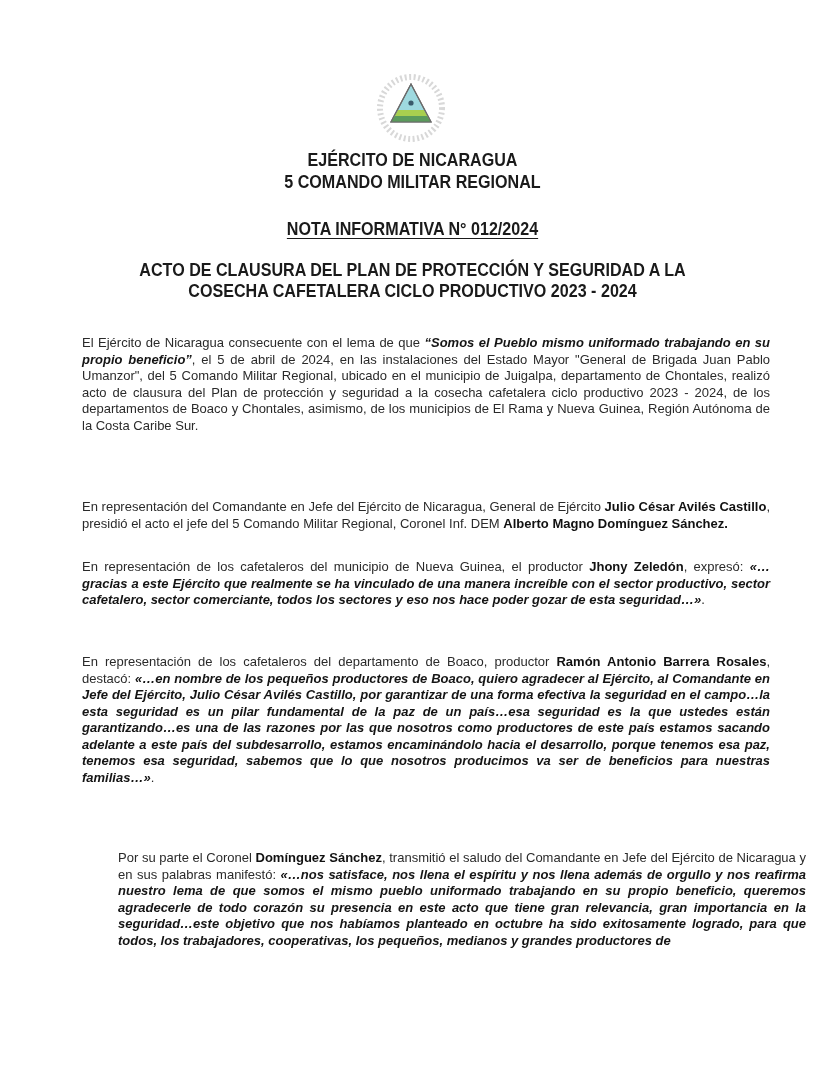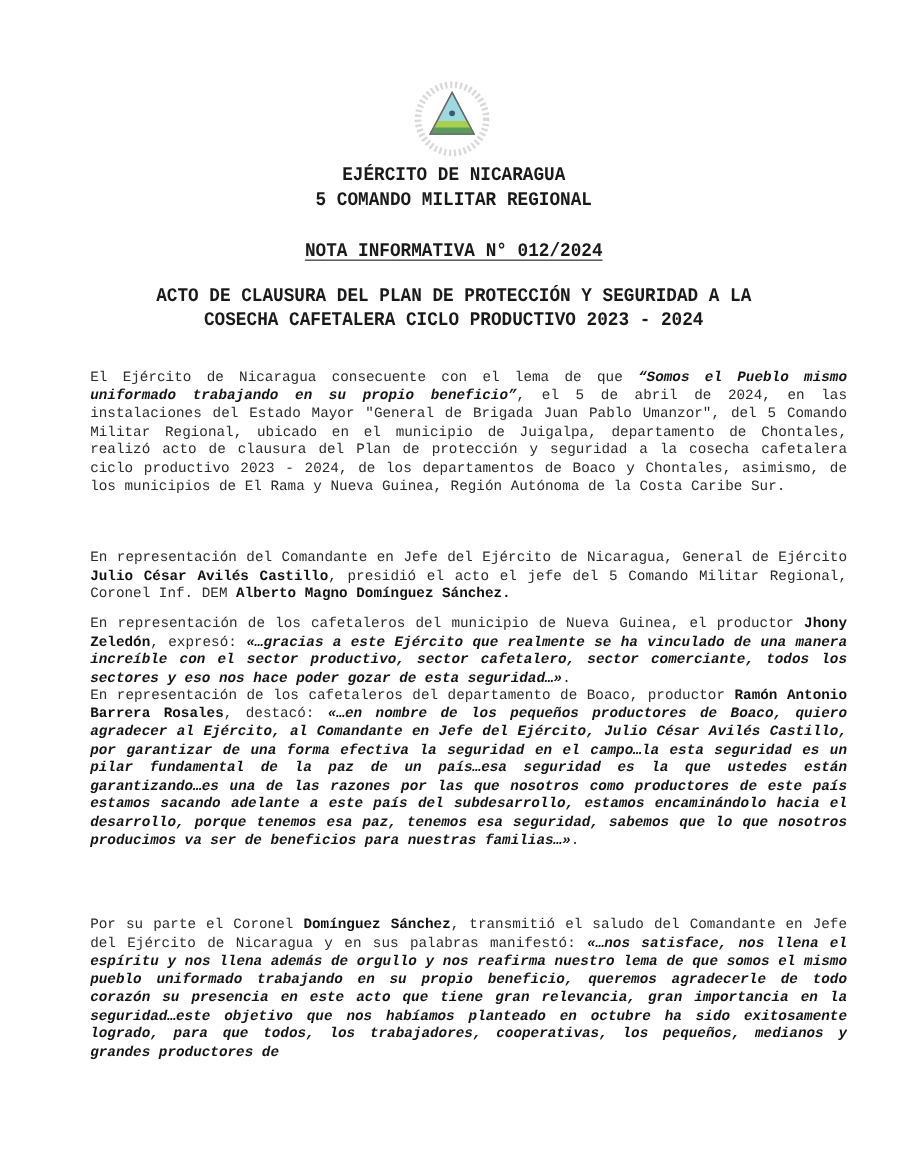--- a/index.html
+++ b/index.html
@@ -14,21 +14,20 @@
       position: relative;
       font-family: "Liberation Sans", sans-serif;
       color: #1f1f1f;
     }
     .page {
       position: absolute;
       left: 0; top: 0;
       width: 825px;
       height: 1068px;
       background: #ffffff;
-      font-family: Liberation Mono, monospace;
     }
     .emblem {
       position: absolute;
       left: 373px;
       top: 72px;
       width: 76px;
       height: 72px;
     }
     .header {
       position: absolute;
@@ -75,22 +74,22 @@
     }
     .body-text b { color: #111; }
     .body-text i.q {
       font-weight: bold;
       font-style: italic;
       color: #151515;
     }
     .p1 { top: 322px; }
     .p2 { top: 466px; margin-top: 33px; }
     .p3 { top: 546px; }
-    .p4 { top: 611px; }
-    .p5 { top: 820px; }
+    .p4 { top: 641px; }
+    .p5 { top: 837px; margin-left: 36px; }
     .cut {
       height: 132px;
       overflow: hidden;
     }
   </style>
 </head>
 <body>
 
 <div class="page">
 

